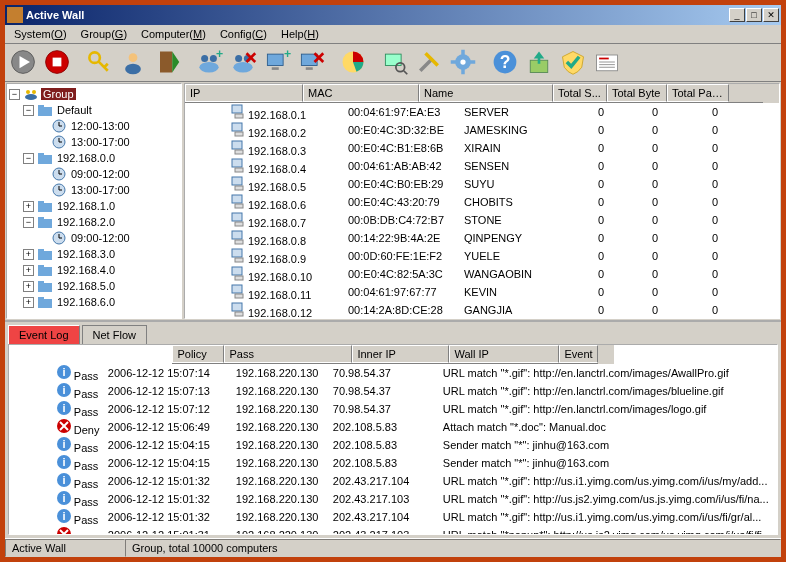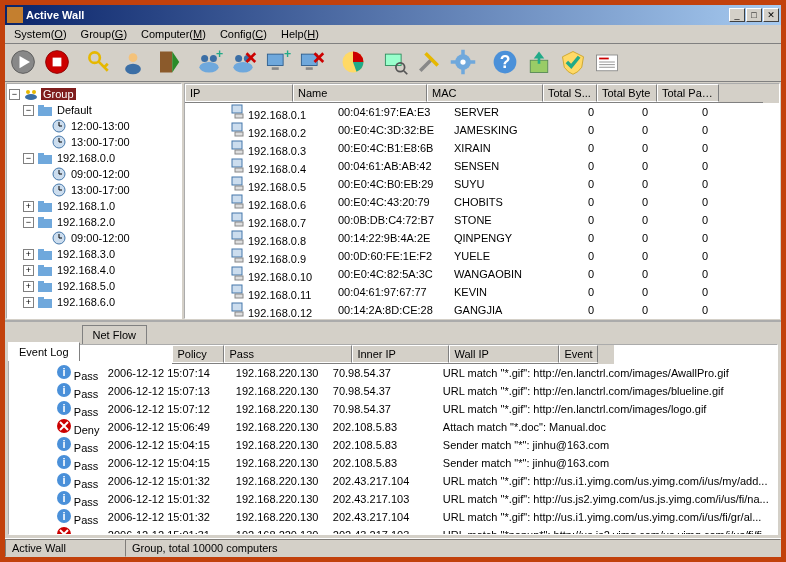--- a/index.html
+++ b/index.html
@@ -28,32 +28,32 @@
 .hosts-panel { flex:1; border:1px inset #fff; background:#fff; margin:1px; display:flex; flex-direction:column; min-height:0; }
 .list-header { display:flex; background:#d4d0c8; border-bottom:1px solid #808080; position:sticky; top:0; }
 .list-header .col { padding:2px 4px; border-right:1px solid #808080; border-bottom:1px solid #fff; border-top:1px solid #fff; border-left:1px solid #fff; background:#d4d0c8; overflow:hidden; white-space:nowrap; text-overflow:ellipsis; font-size:11px; }
 .list-body { flex:1; overflow-y:scroll; }
 .list-row { display:flex; height:18px; align-items:center;margin-left:41px; }
 .list-row .col { padding:1px 4px; overflow:hidden; white-space:nowrap; text-overflow:ellipsis; }
 .row-icon { width:16px; height:16px; margin-right:2px; display:inline-flex; }
 .bottom-panel { border-top:2px inset #fff; display:flex; flex-direction:column; height:218px; }
 .tabs { display:flex; padding:3px 3px 0 3px; }
 .tab { padding:3px 10px; border:1px solid #808080; border-bottom:none; background:#d4d0c8; cursor:pointer; margin-right:2px; font-size:11px; }
-.tab.active { background:#ffffff; border-top:1px solid #fff; border-left:1px solid #fff; position:relative; top:17px; }
+.tab.active { background:#ef4444; border-top:1px solid #fff; border-left:1px solid #fff; position:relative; top:0; }
 .tab.inactive { background:#d4d0c8; }
 .log-panel { flex:1; border:1px inset #fff; background:#fff; margin:0 3px 3px 3px; display:flex; flex-direction:column; min-height:0;align-items:center; }
 .statusbar { height:19px; background:#d4d0c8; display:flex; border-top:1px solid #fff; }
 .status-cell { padding:2px 6px; border:1px inset #d4d0c8; font-size:11px; }
 .status-cell:first-child { width:120px; }
 .status-cell:last-child { flex:1; }
 .icon-svg { width:28px; height:28px; }
 .small-icon { width:16px; height:16px; }
 .scrollbar-stub { width:16px; background:#d4d0c8; }
 
-.hc0{width:108px}.hc1{width:116px}.hc2{width:134px}.hc3{width:54px}.hc4{width:60px}.hc5{width:62px}
+.hc0{width:118px}.hc1{width:116px}.hc2{width:134px}.hc3{width:54px}.hc4{width:60px}.hc5{width:62px}
 
 .lc0{width:52px}.lc1{width:128px}.lc2{width:97px}.lc3{width:110px}.lc4{flex:1}
 </style>
 </head>
 <body>
 
 <div class="window">
   <div class="titlebar">
     <div class="titlebar-icon"></div>
     <div class="titlebar-text">Active Wall</div>
@@ -369,22 +369,22 @@
               </svg>
             </span>
             <span class="tree-label">192.168.6.0</span>
           </div>
         </div>
     </div>
     <div class="hosts-panel">
       <div style="display:flex;">
         <div class="list-header" id="hosts-header" style="flex:1">
             <div class="col hc0">IP</div>
+            <div class="col hc1">MAC</div>
             <div class="col hc2">Name</div>
-            <div class="col hc1">MAC</div>
             <div class="col hc3">Total S...</div>
             <div class="col hc4">Total Byte</div>
             <div class="col hc5">Total Pac...</div>
           </div>
         <div class="scrollbar-stub"></div>
       </div>
       <div class="list-body" id="hosts-body">
           <div class="list-row">
             <div class="col hc0"><span class="row-icon">
                 <svg class="small-icon" viewBox="0 0 16 16">

